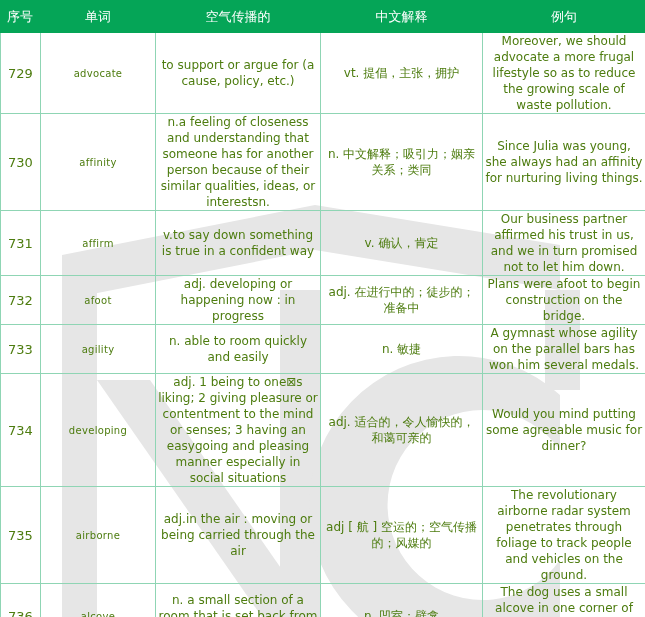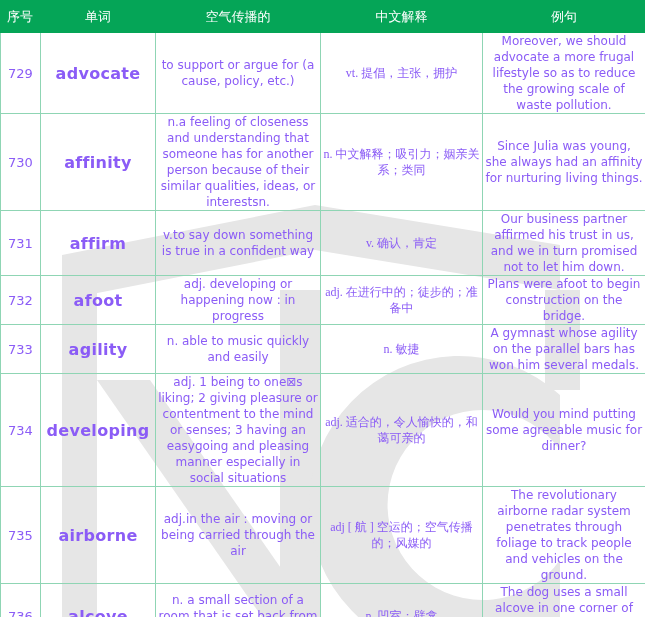--- a/index.html
+++ b/index.html
@@ -27,53 +27,52 @@
       width: 645px;
       border-collapse: collapse;
       table-layout: fixed;
       z-index: 1;
     }
     table.vocab th, table.vocab td {
       border: 1px solid #8fd5b4;
       text-align: center;
       vertical-align: middle;
       padding: 0 2px;
-      color: #8b5cf6;
+      color: #4d7c0f;
     }
     table.vocab thead th {
       background: #05a557;
       color: #ffffff;
       font-weight: normal;
       font-size: 13px;
       height: 31px;
       border-color: #05a557;
     }
     table.vocab thead th.col-num { text-align: left; padding-left: 6px; }
     td.num {
       font-size: 13px;
       text-align: left;
       padding-left: 6px;
       color: #444;
     }
     td.word {
-      font-weight: bold;
-      font-size: 16px;
+      font-weight: normal;
+      font-size: 10px;
       letter-spacing: 0.3px;
       color: #222;
     }
     td.en, td.ex {
       font-size: 12px;
       line-height: 16px;
       color: #3a3a3a;
     }
     td.zh {
       font-size: 12px;
       line-height: 16px;
       color: #3a3a3a;
-      font-family: Liberation Serif, serif;
     }
     td { background: transparent; }
   </style>
 </head>
 <body>
 
 <svg class="watermark" viewBox="0 0 645 617" xmlns="http://www.w3.org/2000/svg">
 
   <path d="M62 255 L315 205 L560 245 L560 290 L315 250 L62 300 Z" fill="#e6e6e6"></path>
 
@@ -129,21 +128,21 @@
     <tr style="height:33px">
       <td class="num">732</td>
       <td class="word">afoot</td>
       <td class="en">adj.  developing or happening now : in progress</td>
       <td class="zh">adj. 在进行中的；徒步的；准备中</td>
       <td class="ex">Plans were afoot to begin construction on the bridge.</td>
     </tr>
     <tr style="height:49px">
       <td class="num">733</td>
       <td class="word">agility</td>
-      <td class="en">n.  able to music quickly and easily</td>
+      <td class="en">n.  able to room quickly and easily</td>
       <td class="zh">n. 敏捷</td>
       <td class="ex">A gymnast whose agility on the parallel bars has won him several medals.</td>
     </tr>
     <tr style="height:113px">
       <td class="num">734</td>
       <td class="word">developing</td>
       <td class="en">adj.  1 being to one⊠s liking; 2 giving pleasure or contentment to the mind or senses; 3 having an easygoing and pleasing manner especially in social situations</td>
       <td class="zh">adj. 适合的，令人愉快的，和蔼可亲的</td>
       <td class="ex">Would you  mind putting some agreeable music for dinner?</td>
     </tr>

